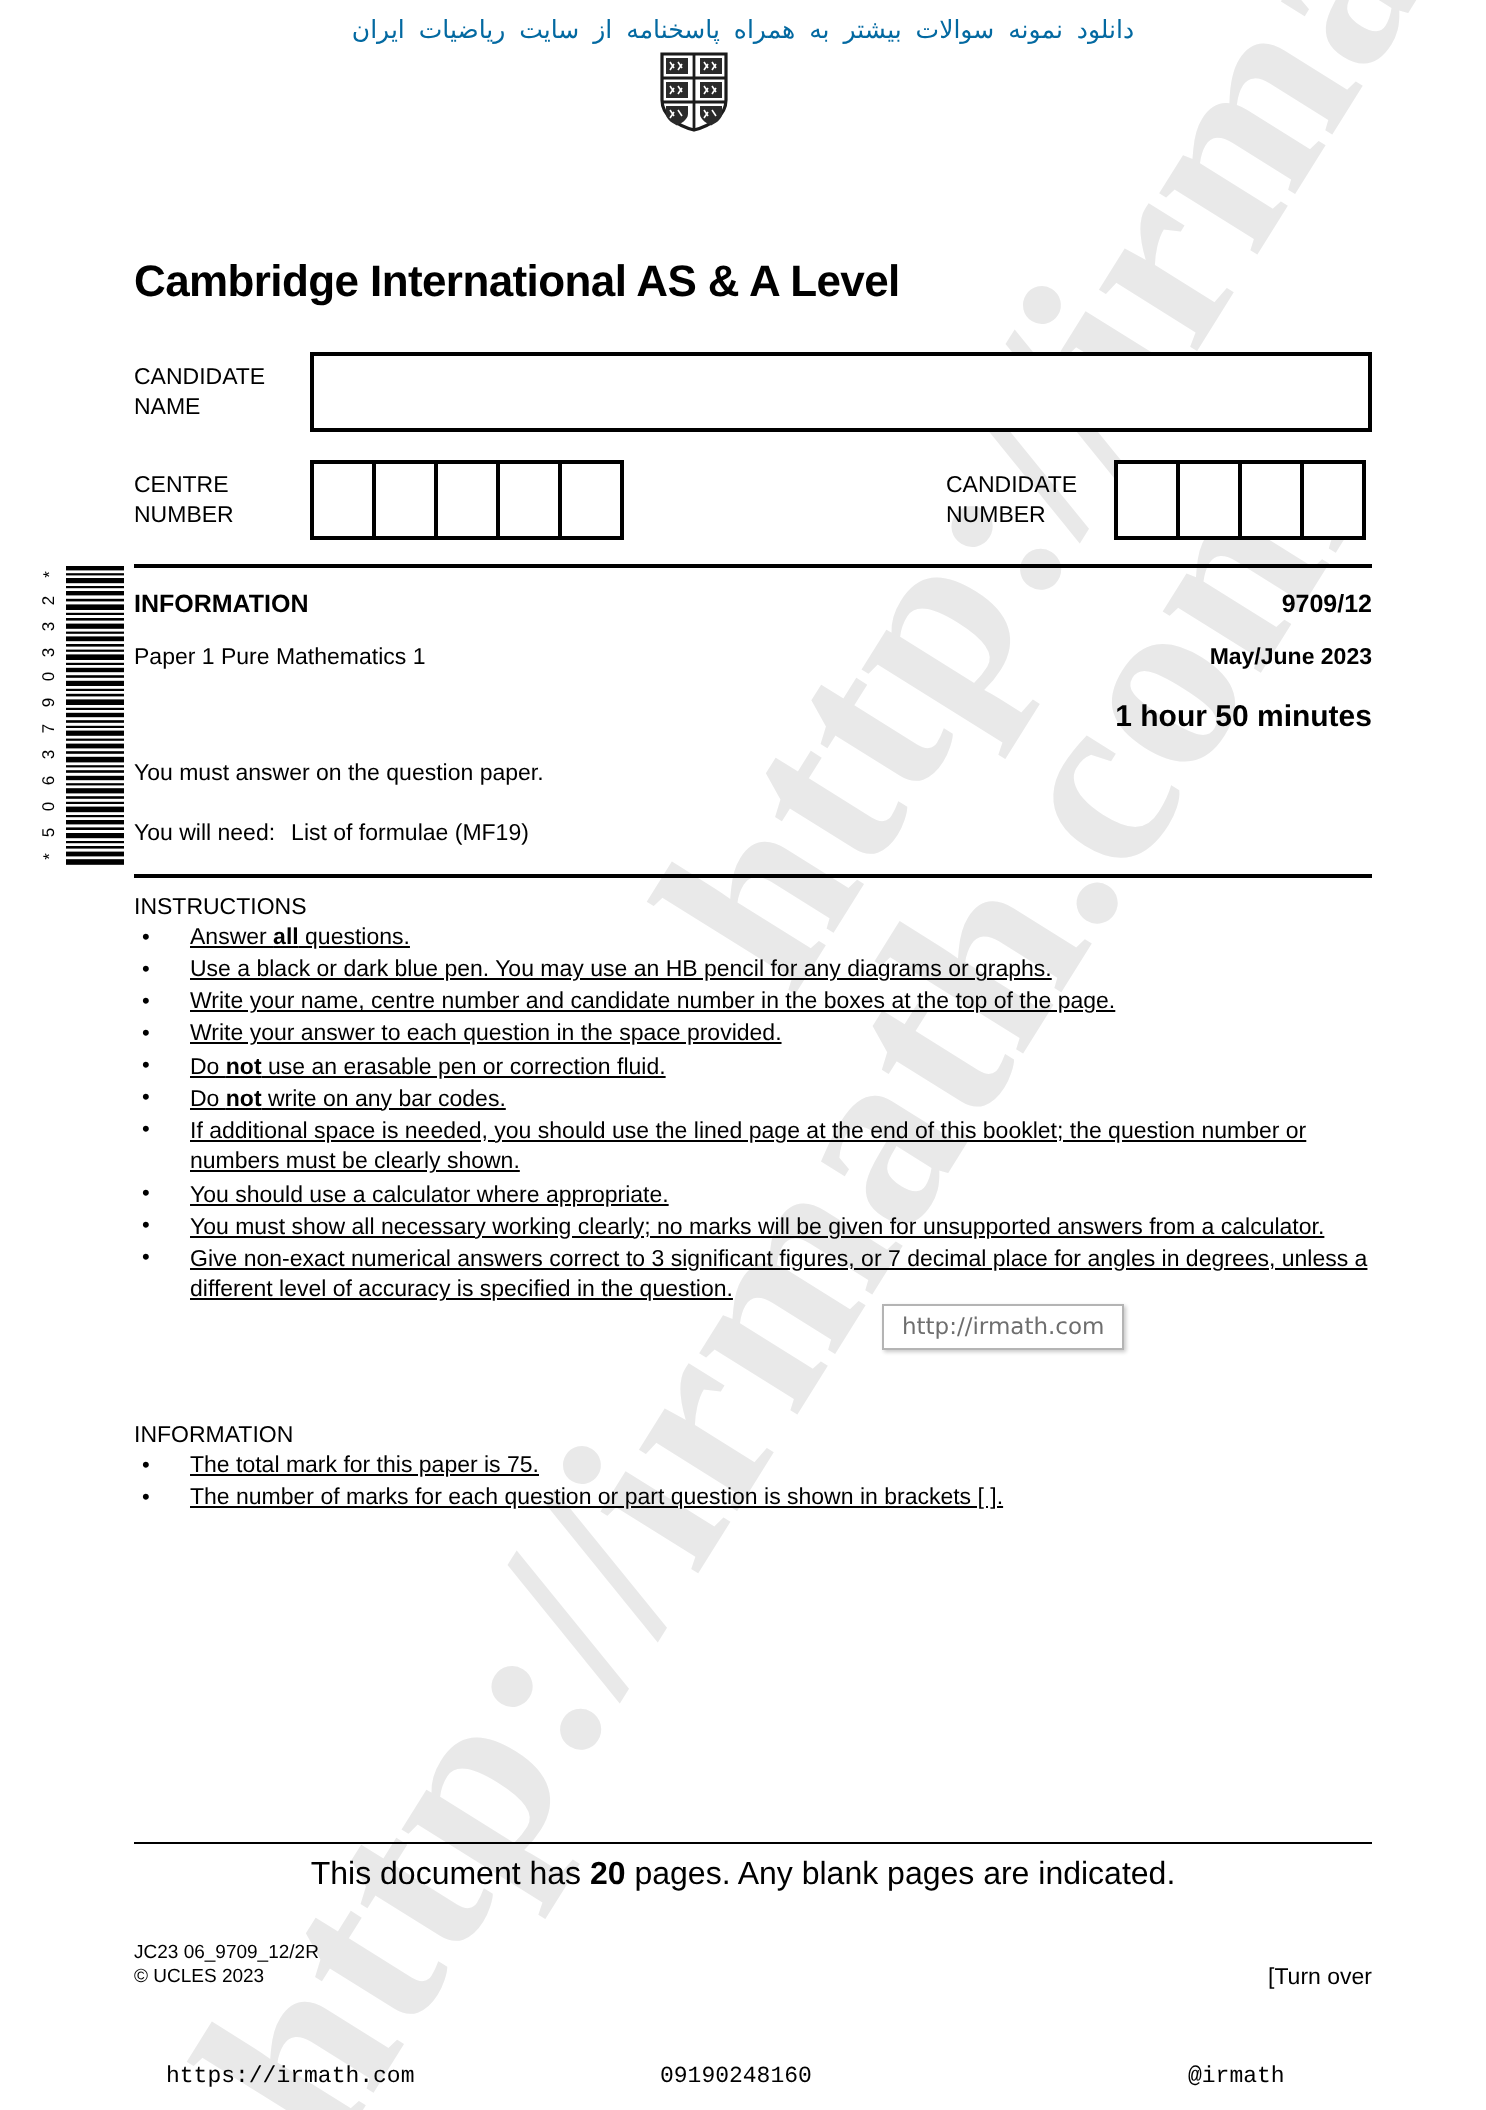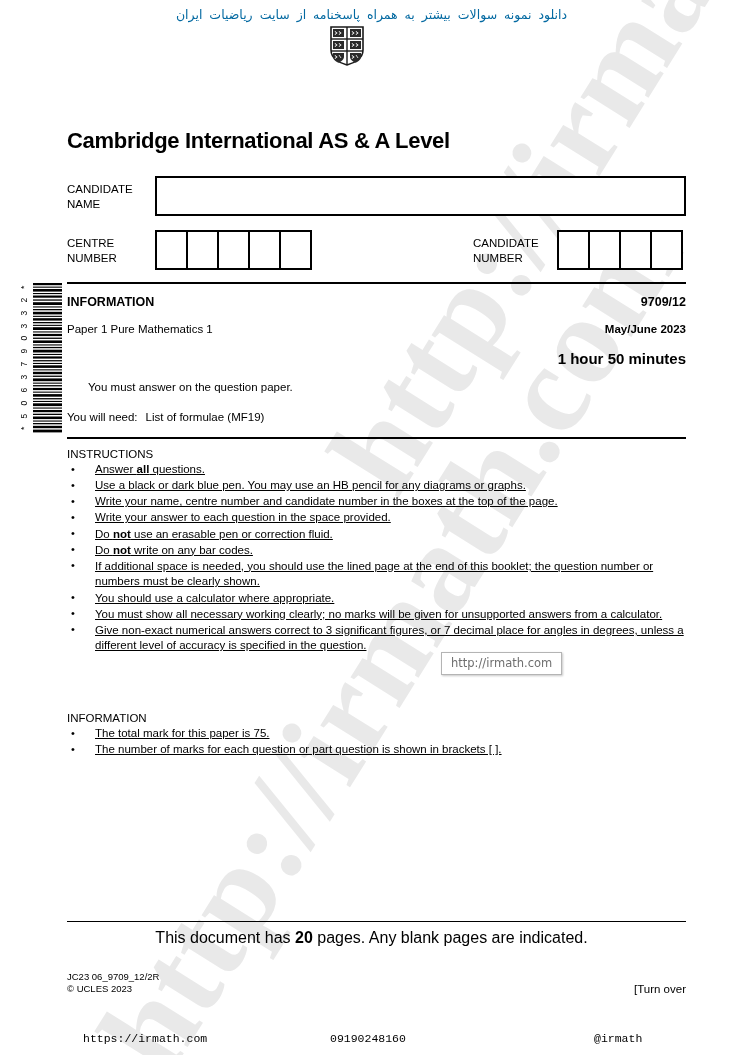--- a/index.html
+++ b/index.html
@@ -264,21 +264,20 @@
     right: 57px;
     font-size: 15px;
     font-weight: bold;
     text-align: right;
   }
   .answer-note {
     position: absolute;
     top: 381px;
     left: 67px;
     font-size: 11.5px;
-    margin-left: 21px;
   }
   .need-note {
     position: absolute;
     top: 411px;
     left: 67px;
     font-size: 11.5px;
   }
   .need-note .need-gap { display: inline-block; width: 8px; }
 
   

